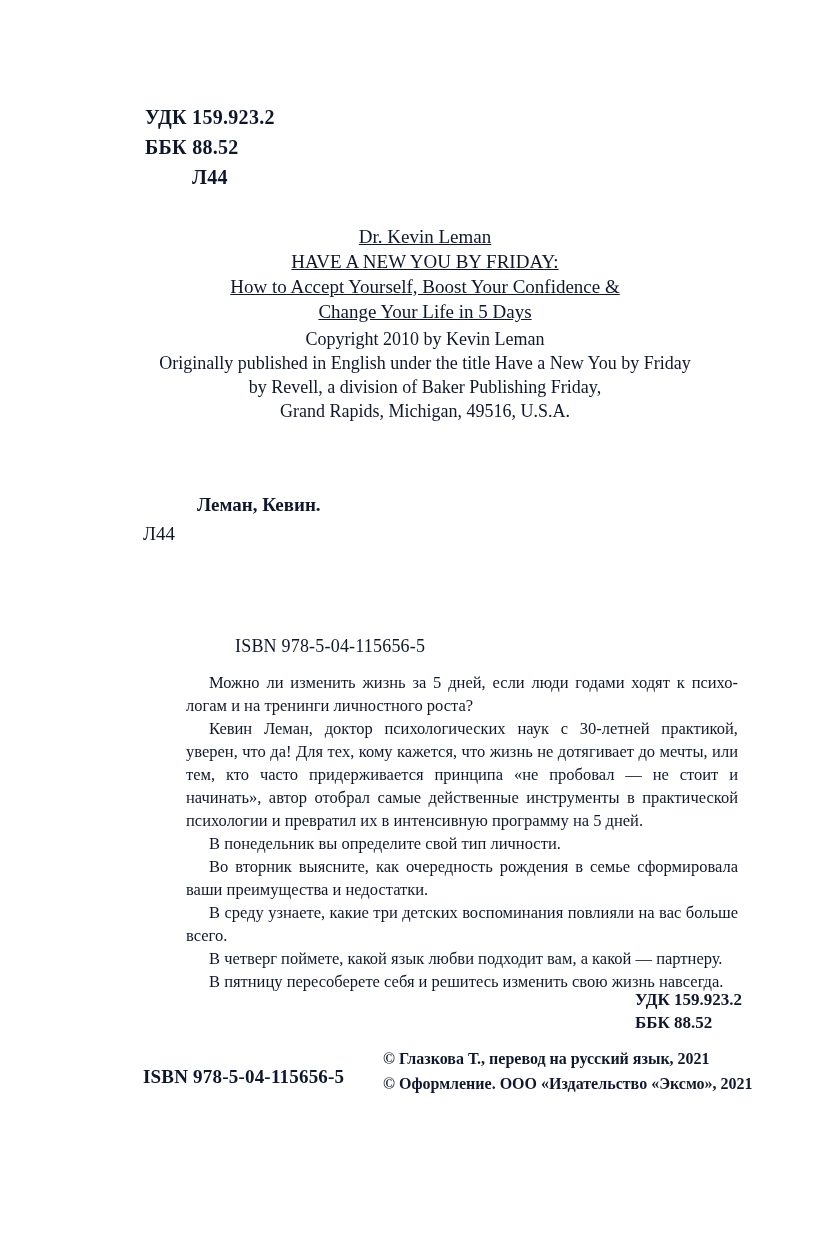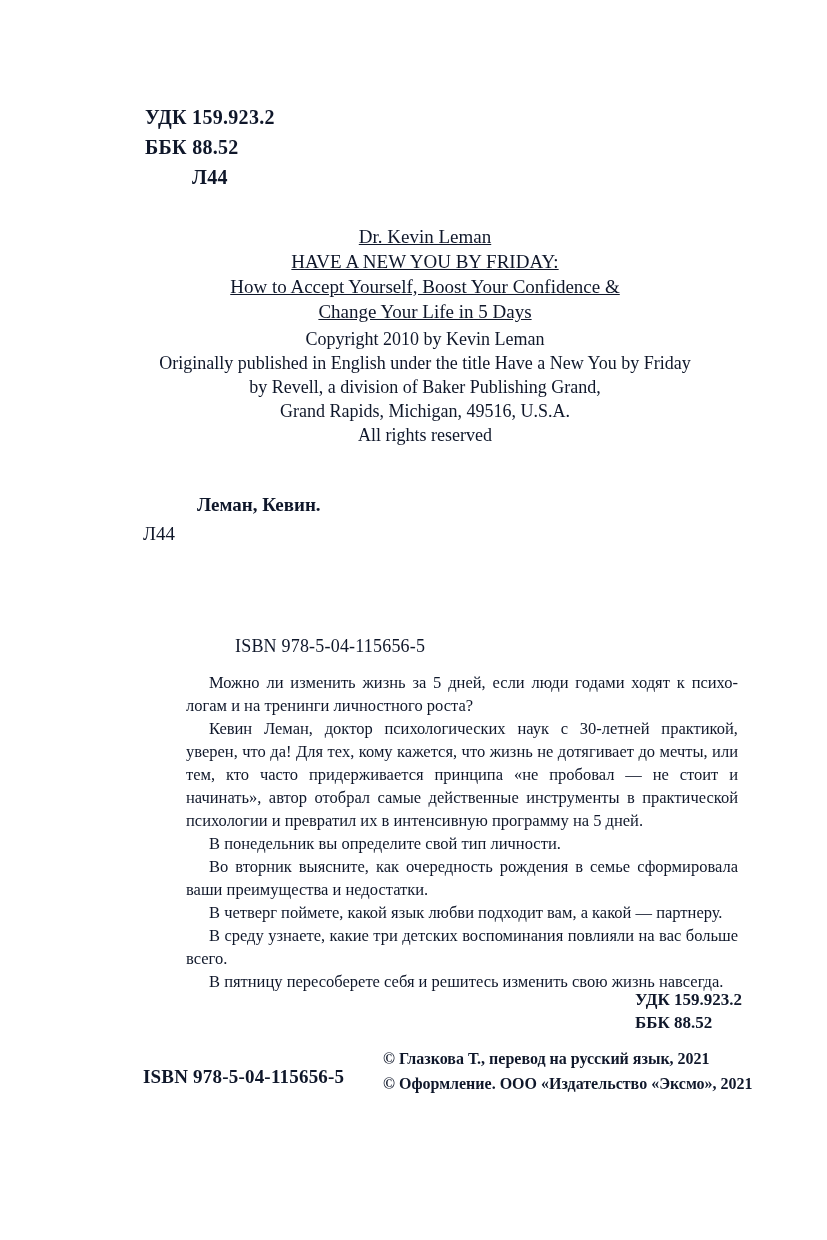--- a/index.html
+++ b/index.html
@@ -139,36 +139,35 @@
   <div class="original-title">
     <div>Dr. Kevin Leman</div>
     <div>HAVE A NEW YOU BY FRIDAY:</div>
     <div>How to Accept Yourself, Boost Your Confidence &amp;</div>
     <div>Change Your Life in 5 Days</div>
   </div>
 
   <div class="copyright-block">
     <div>Copyright 2010 by Kevin Leman</div>
     <div>Originally published in English under the title Have a New You by Friday</div>
-    <div>by Revell, a division of Baker Publishing Grand,</div>
+    <div>by Revell, a division of Baker Publishing Friday,</div>
     <div>Grand Rapids, Michigan, 49516, U.S.A.</div>
-    <div>All rights reserved</div>
   </div>
 
   <div class="biblio-heading">Леман, Кевин.</div>
   <div class="biblio-sign">Л44</div>
   <div class="isbn-mid">ISBN 978-5-04-115656-5</div>
 
   <div class="annotation">
     <p>Можно ли изменить жизнь за 5 дней, если люди годами ходят к психо­логам и на тренинги личностного роста?</p>
     <p>Кевин Леман, доктор психологических наук с 30-летней практикой, уверен, что да! Для тех, кому кажется, что жизнь не дотягивает до мечты, или тем, кто часто придерживается принципа «не пробовал — не стоит и начинать», автор отобрал самые действенные инструменты в практической психологии и превратил их в интенсивную программу на 5 дней.</p>
     <p>В понедельник вы определите свой тип личности.</p>
     <p>Во вторник выясните, как очередность рождения в семье сформировала ваши преимущества и недостатки.</p>
+    <p>В среду узнаете, какие три детских воспоминания повлияли на вас боль­ше всего.</p>
     <p>В четверг поймете, какой язык любви подходит вам, а какой — партнеру.</p>
-    <p>В среду узнаете, какие три детских воспоминания повлияли на вас боль­ше всего.</p>
     <p>В пятницу пересоберете себя и решитесь изменить свою жизнь навсегда.</p>
   </div>
 
   <div class="bottom-codes">
     <div>УДК 159.923.2</div>
     <div>ББК 88.52</div>
   </div>
 
   <div class="footer-isbn">ISBN 978-5-04-115656-5</div>
   <div class="footer-copyrights">

